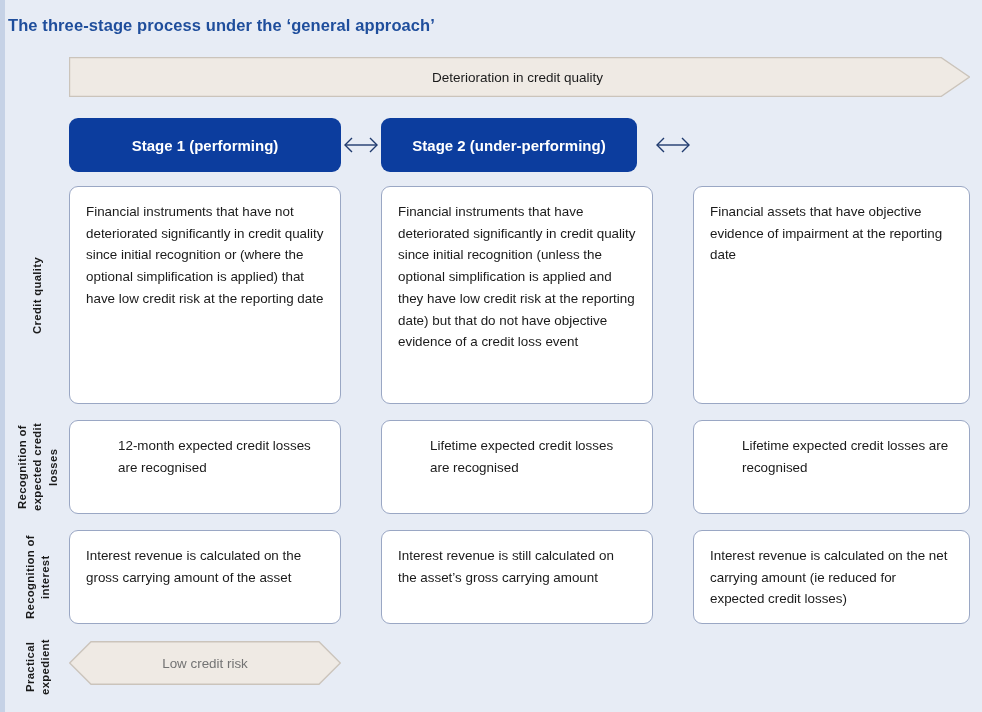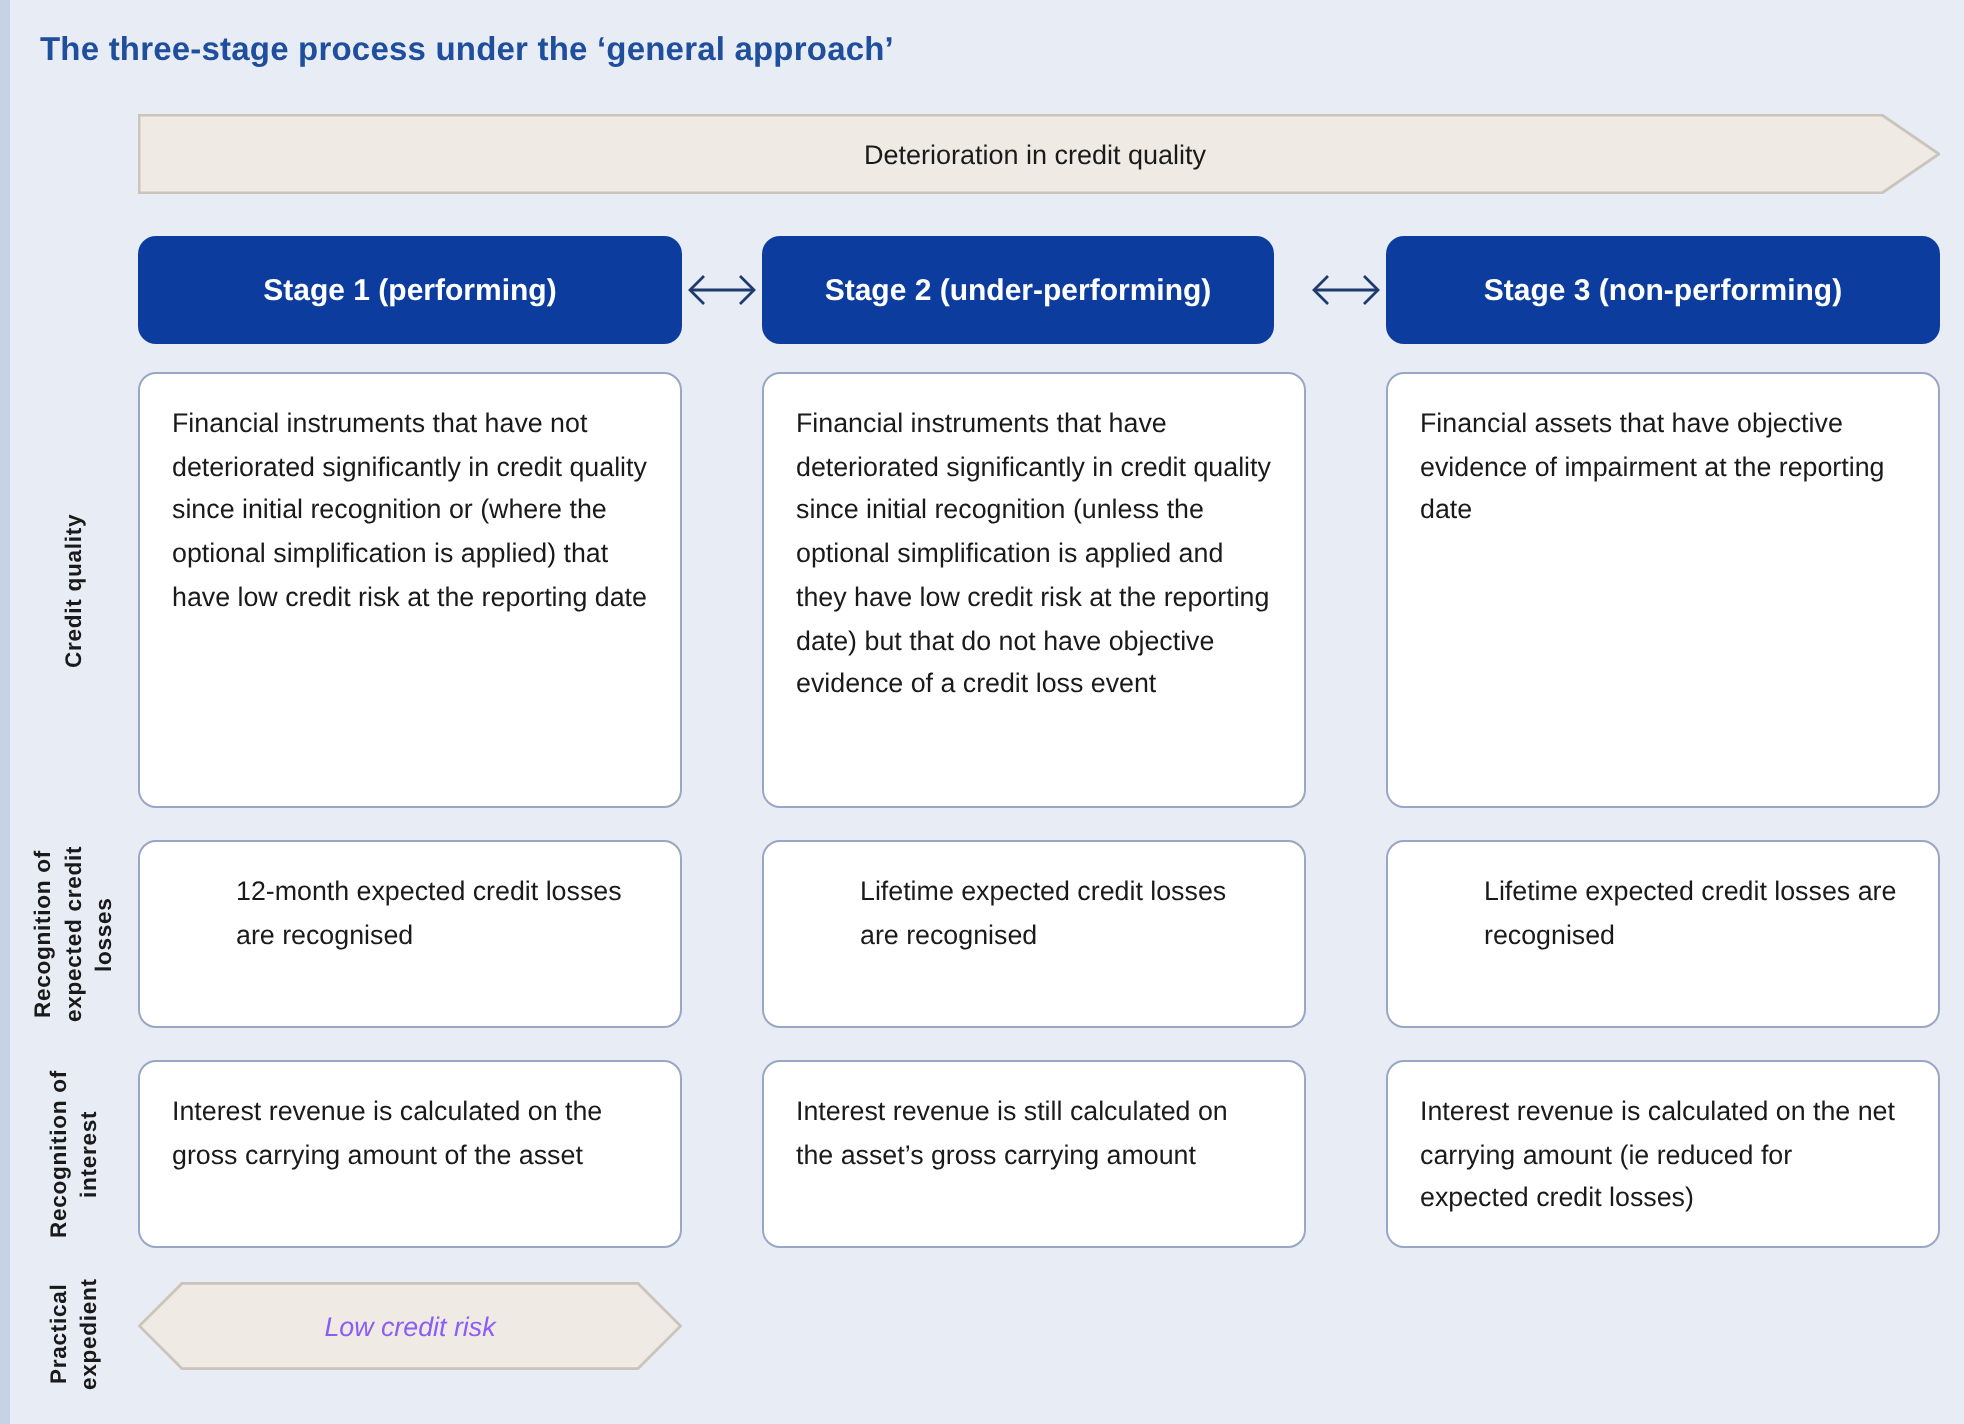--- a/index.html
+++ b/index.html
@@ -22,21 +22,21 @@
   .left-accent {
     position: absolute;
     left: 0;
     top: 0;
     width: 5px;
     height: 712px;
     background: #c6d2e6;
   }
   .title {
     position: absolute;
-    left: 20px;
+    left: 8px;
     top: 16px;
     font-size: 16.5px;
     font-weight: bold;
     color: #1f4e9c;
     letter-spacing: 0.1px;
     white-space: nowrap;
   }
 
   
   .banner {
@@ -136,22 +136,21 @@
   .hexarrow { position: absolute; top: 641px; height: 44px; }
   .hexarrow svg { display:block; width:100%; height:100%; }
   .hexarrow .hex-label {
     position: absolute;
     left: 0; top: 0;
     width: 100%; height: 44px;
     display: flex;
     align-items: center;
     justify-content: center;
     font-size: 13.4px;
-    color: #8b5cf6;
-    font-style: italic;
+    color: #737373;
   }
   .hx1 { left: 69px;  width: 272px; }
   .hx2 { left: 381px; width: 589px; }
 </style>
 </head>
 <body>
 
 <div id="figure">
 
   <div class="left-accent"></div>
@@ -164,23 +163,20 @@
     </svg>
     <div class="banner-label">Deterioration in credit quality</div>
   </div>
 
   <div class="stage-head sh1">
     <span>Stage 1 (performing)</span>
   </div>
   <div class="stage-head sh2">
     <span>Stage 2 (under-performing)</span>
   </div>
-  <div class="stage-head sh3">
-    <span>Stage 3 (non-performing)</span>
-  </div>
 
   <div class="connector c1">
     <svg width="40" height="24" viewBox="0 0 40 24">
       <line x1="4" y1="12" x2="36" y2="12" stroke="#1f3a6e" stroke-width="1.4"></line>
       <polyline points="11,5 4,12 11,19" fill="none" stroke="#1f3a6e" stroke-width="1.4"></polyline>
       <polyline points="29,5 36,12 29,19" fill="none" stroke="#1f3a6e" stroke-width="1.4"></polyline>
     </svg>
   </div>
   <div class="connector c2">
     <svg width="40" height="24" viewBox="0 0 40 24">

